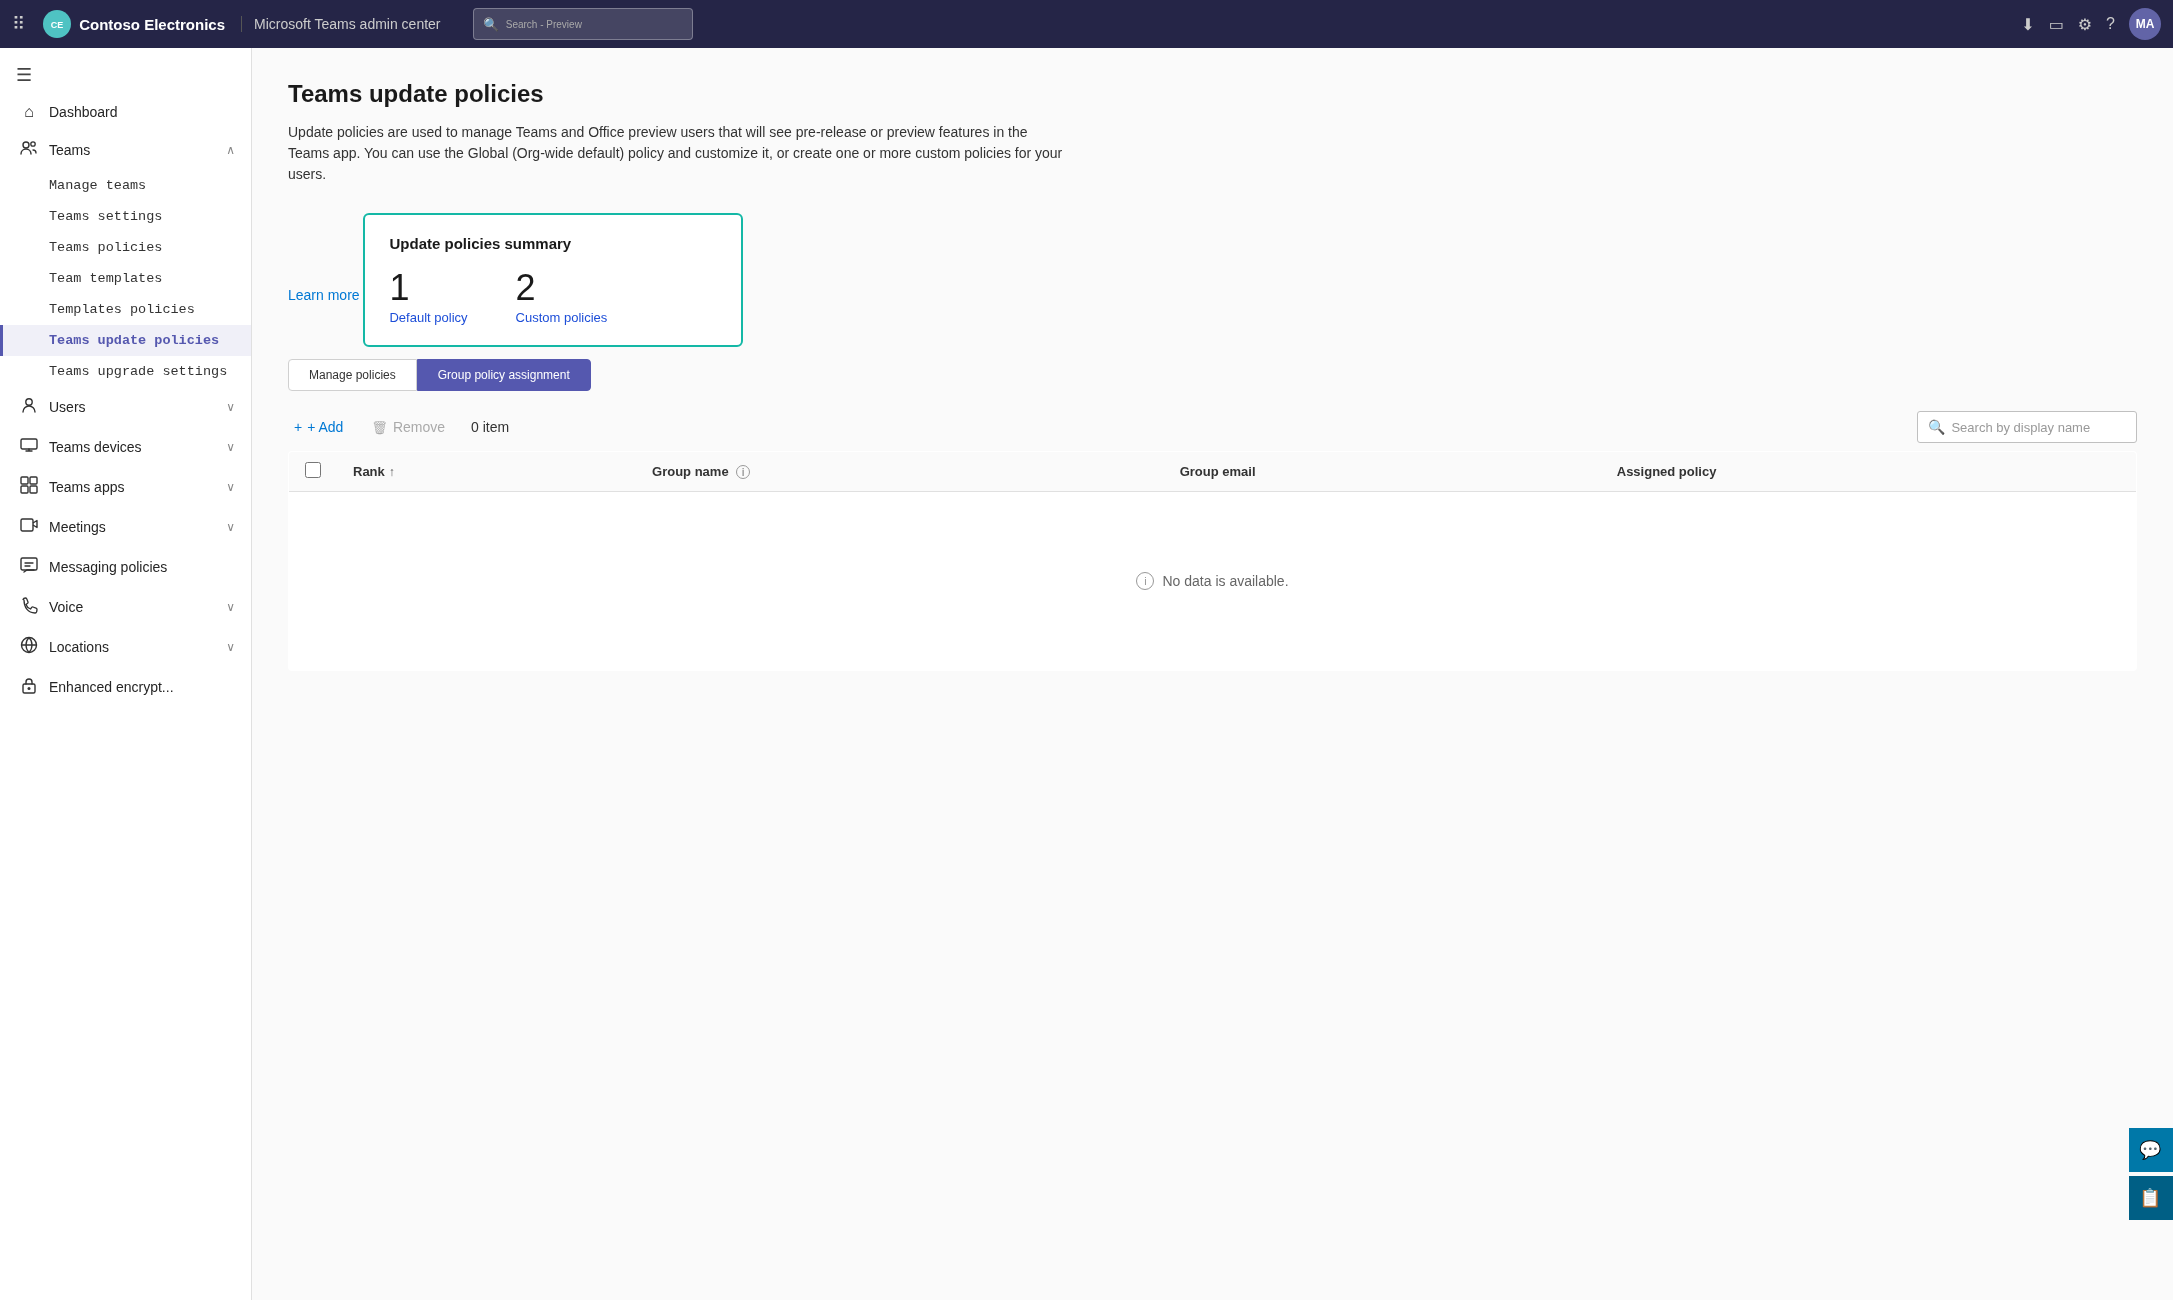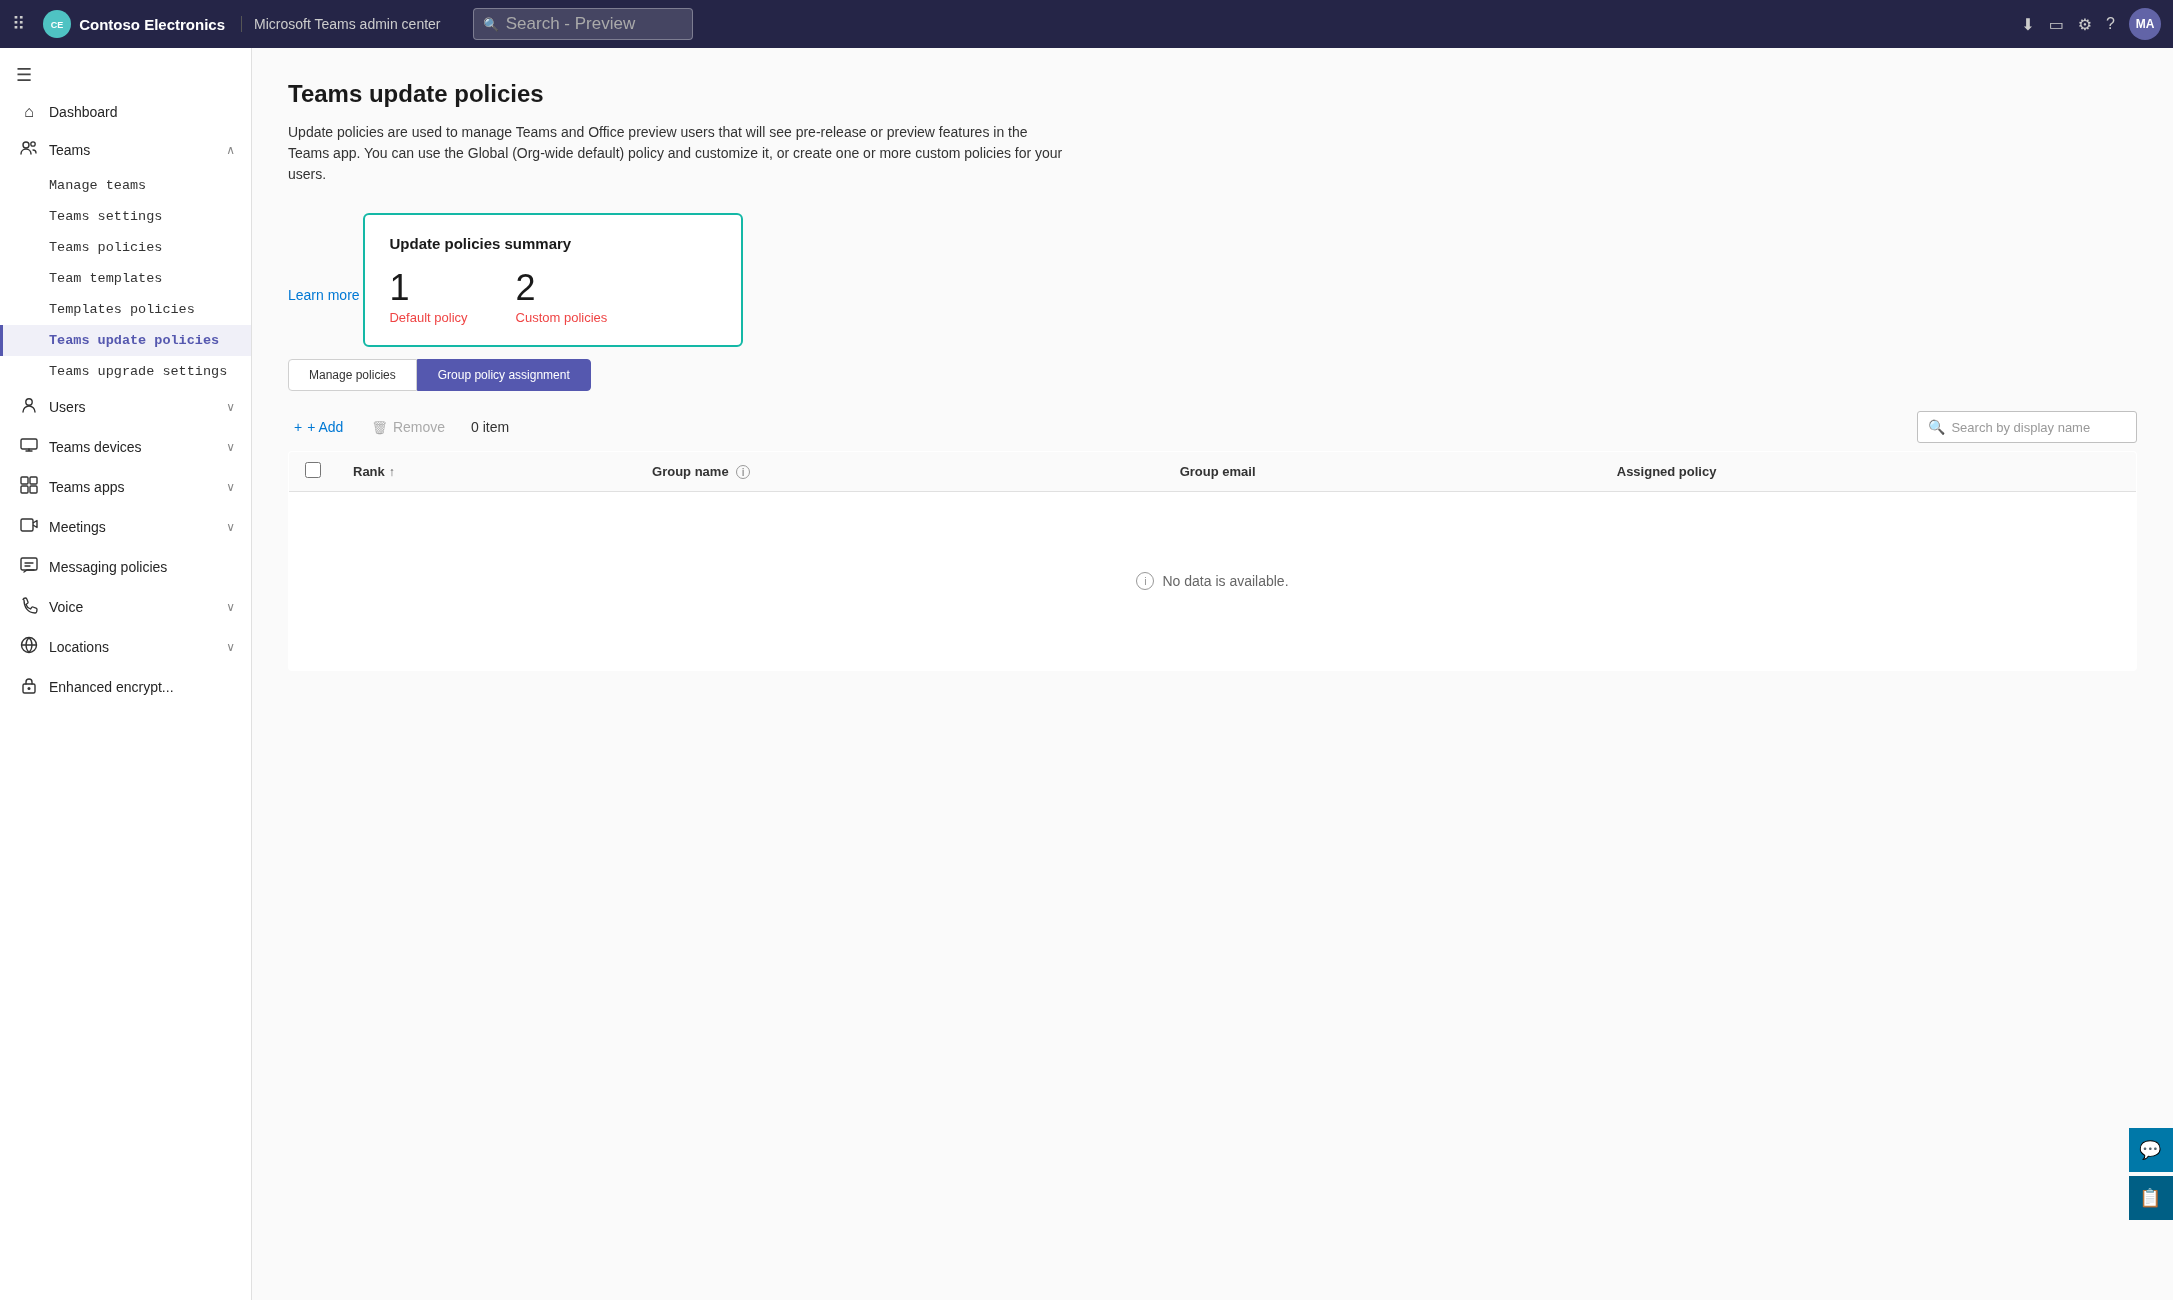--- a/index.html
+++ b/index.html
@@ -48,21 +48,21 @@
       align-items: center;
       padding: 0 10px;
       height: 32px;
       width: 220px;
     }
     .topbar-search input {
       background: transparent;
       border: none;
       outline: none;
       color: #0ea5e9;
-      font-size: 17px;
+      font-size: 10px;
       width: 100%;
     }
     .topbar-search input::placeholder { color: #aaa; }
     .topbar-right {
       margin-left: auto;
       display: flex;
       align-items: center;
       gap: 14px;
     }
     .topbar-icon {
@@ -195,21 +195,21 @@
     }
     .stat-item .stat-num {
       font-size: 36px;
       font-weight: 300;
       color: #1a1a1a;
       line-height: 1;
       margin-bottom: 4px;
     }
     .stat-item .stat-label {
       font-size: 13px;
-      color: #ef4444;
+      color: #1d4ed8;
     }
 
     
     .tabs {
       display: flex;
       gap: 0;
       margin-bottom: 20px;
       border-bottom: none;
     }
     .tab-btn {

